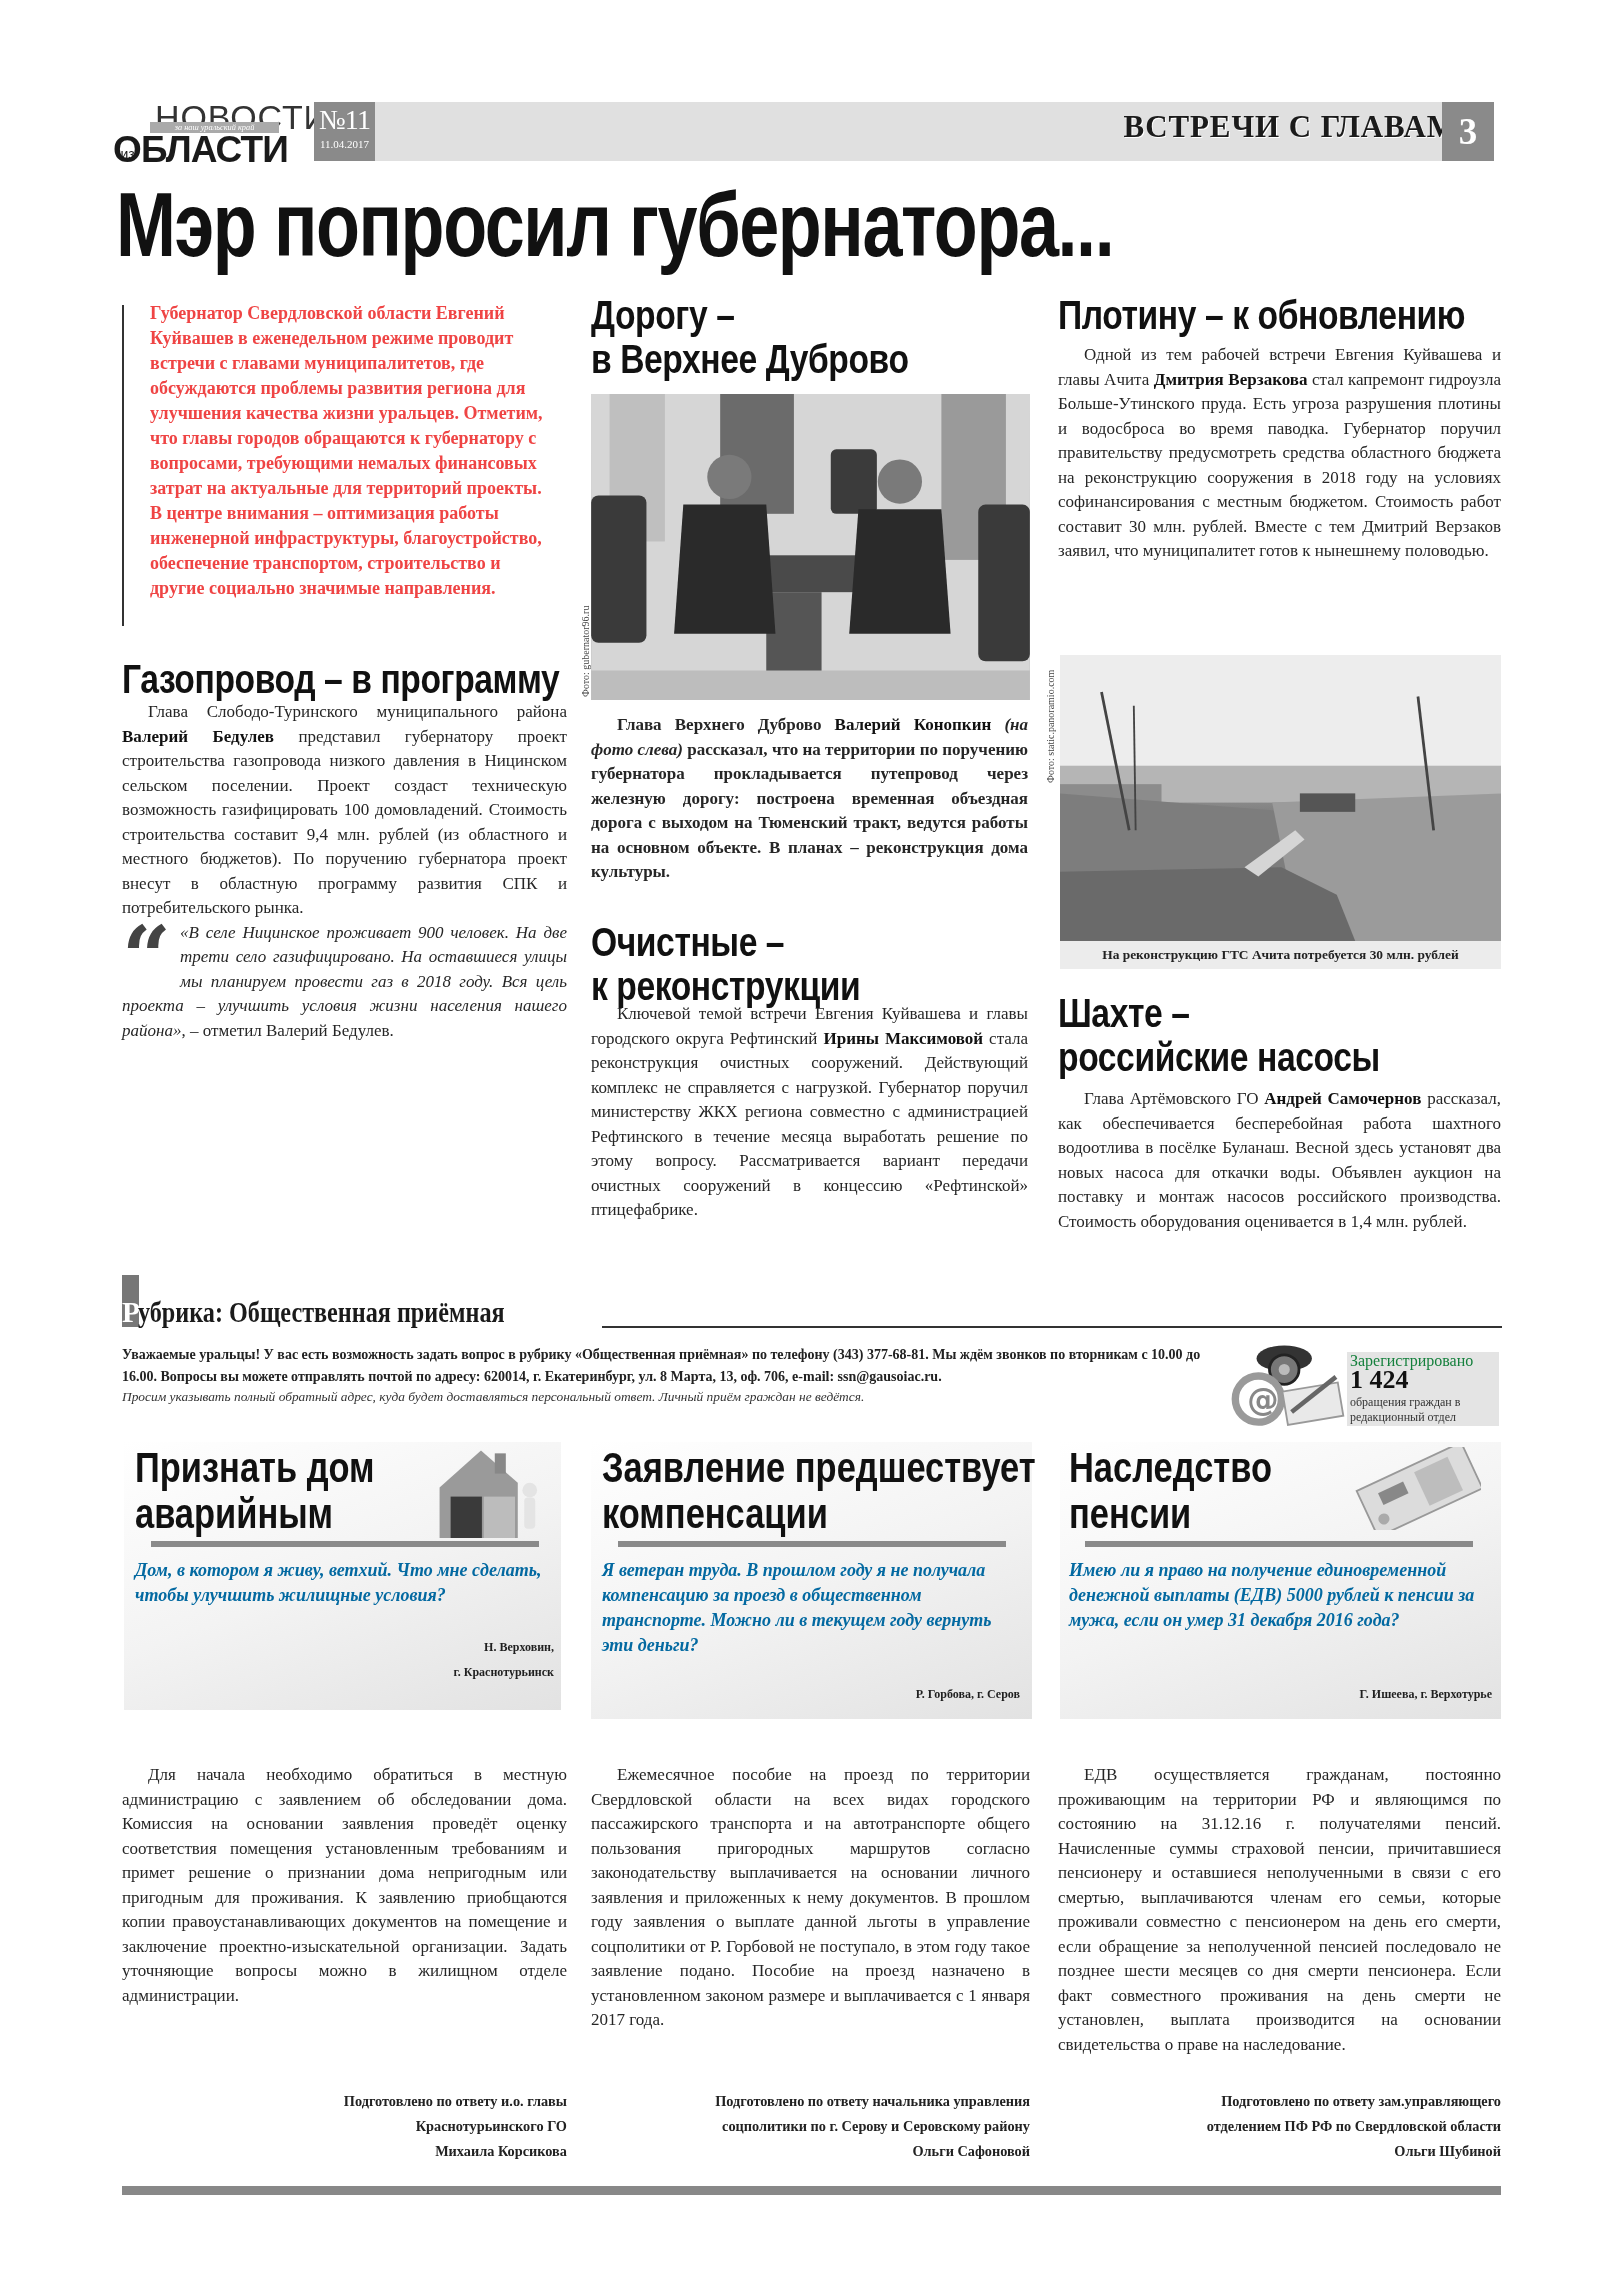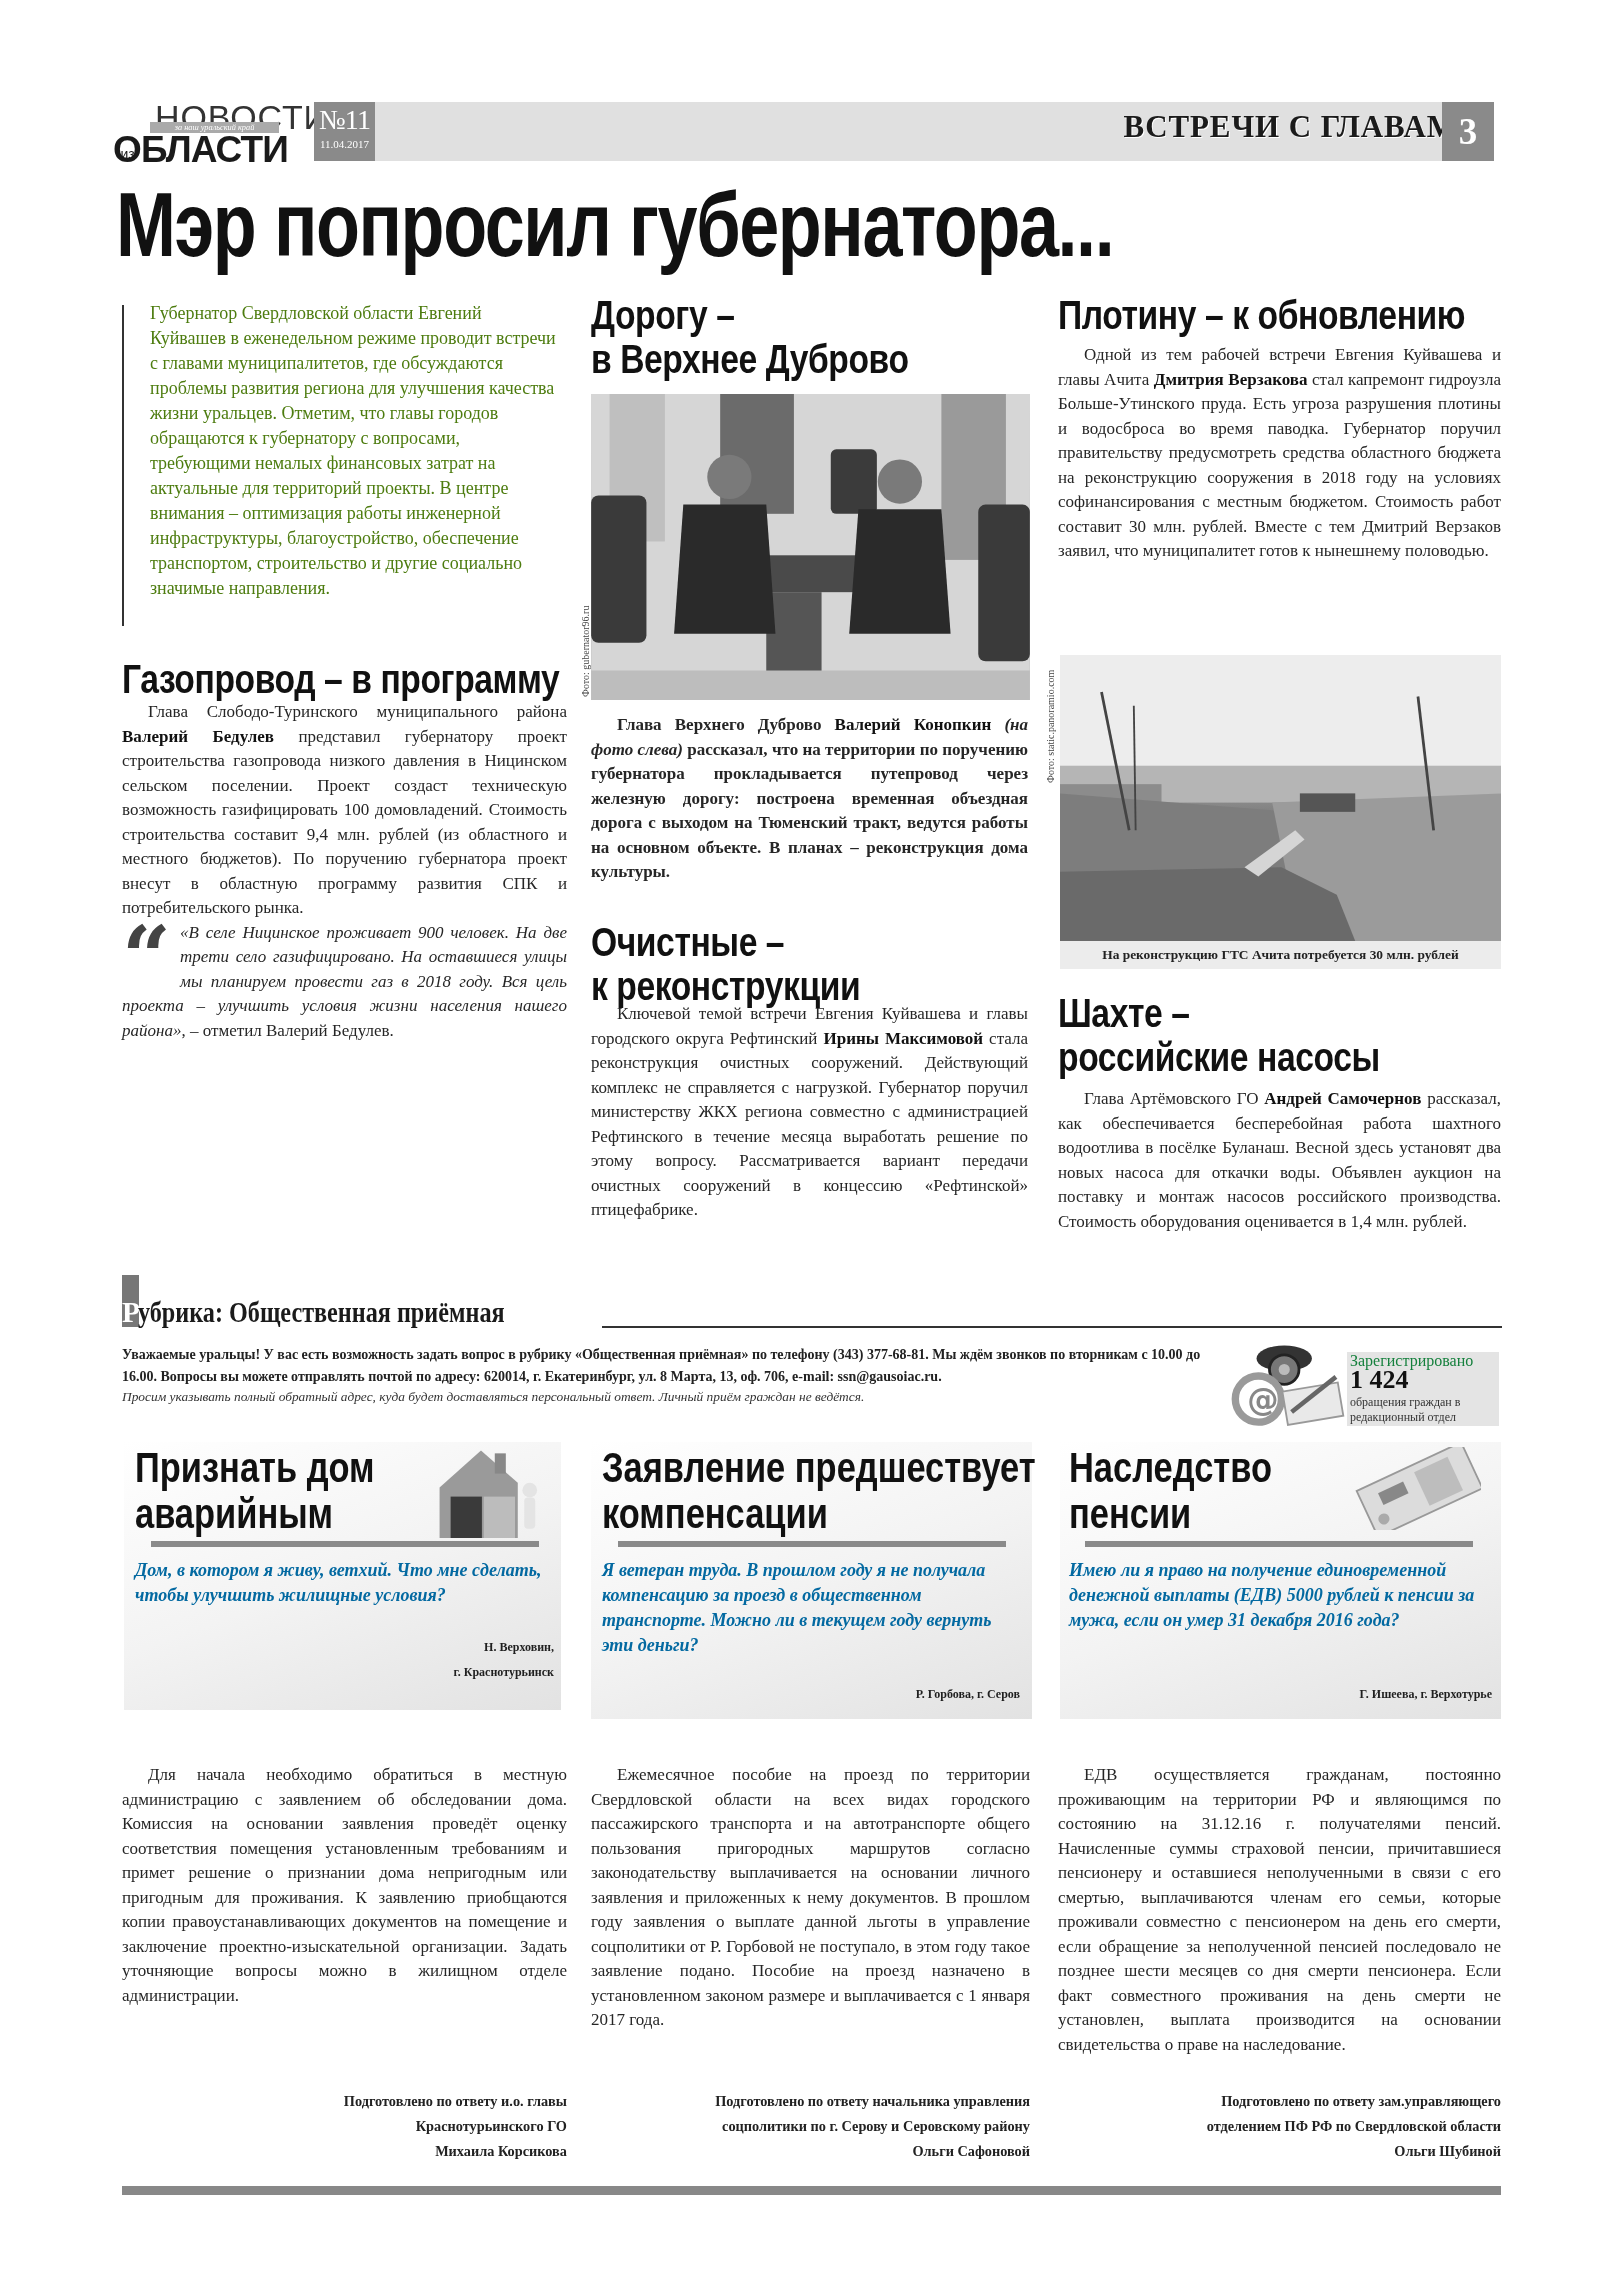--- a/index.html
+++ b/index.html
@@ -19,21 +19,21 @@
   #logo-top { position: absolute; left: 42px; top: 0; font-family: "Liberation Sans", sans-serif; font-size: 34px; letter-spacing: 0.9px; color: #333; }
   #logo-strip { position: absolute; left: 37px; top: 24px; width: 129px; height: 11px; background: #aaa; color: #fff; font-size: 8.3px; font-style: italic; line-height: 11px; text-align: center; overflow: hidden; white-space: nowrap; }
   #logo-bottom { position: absolute; left: 0; top: 31px; font-family: "Liberation Sans", sans-serif; font-weight: bold; font-size: 37px; letter-spacing: -0.9px; color: #1a1a1a; }
   #logo-iz { position: absolute; left: 7.4px; top: 48px; font-size: 14px; color: #1a1a1a; font-family: "Liberation Sans", sans-serif; }
 
   
   #main-headline { left: 116px; top: 174px; font-size: 90px; line-height: 102px; letter-spacing: -1.8px; transform: scaleX(0.80); white-space: nowrap; color: #111; }
 
   
   #lead-rule { left: 122px; top: 305px; width: 1.8px; height: 321px; background: #333; }
-  #lead { left: 150px; top: 301px; width: 406px; font-size: 18px; line-height: 25px; font-weight: normal; color: #4d7c0f; }
+  #lead { left: 150px; top: 301px; width: 406px; font-size: 18px; line-height: 25px; font-weight: bold; color: #ef4444; }
 
   
   .h2 { font-size: 41px; line-height: 44px; letter-spacing: -0.5px; transform: scaleX(0.82); white-space: nowrap; color: #111; }
   .body { font-size: 17px; line-height: 24.5px; text-align: justify; color: #262626; hyphens: auto; }
   .body p { margin: 0; text-indent: 26px; }
   .body p.noind { text-indent: 0; }
   .body b { color: #111; }
 
   #gaz-title { left: 122px; top: 657px; }
   #gaz-body { left: 122px; top: 700px; width: 445px; }

